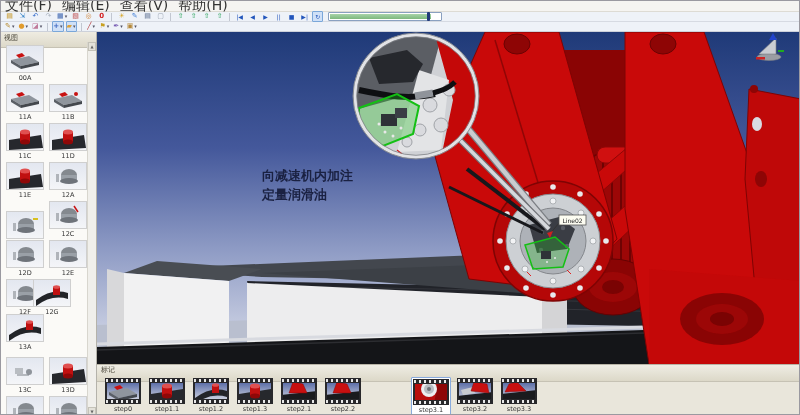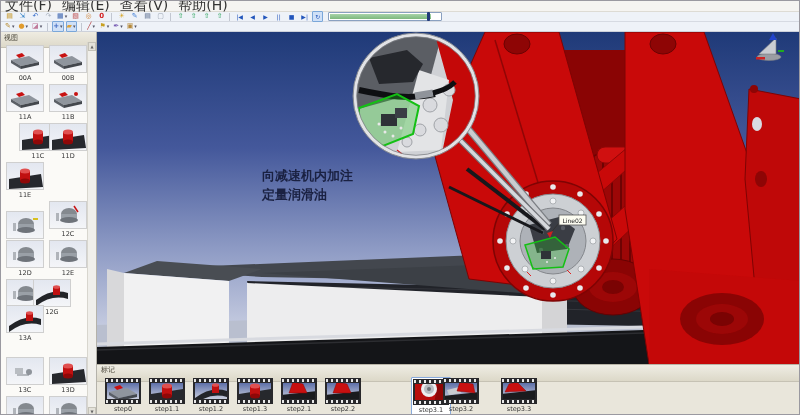--- a/index.html
+++ b/index.html
@@ -205,46 +205,38 @@
     <div class="hdr">视图</div>
     <div class="vgrid">
       <div class="vcell" style="left:5px;top:3px">
           <div class="sthumb">
             <svg width="36" height="26">
               <use href="#sym-conv"></use>
             </svg>
           </div>
           <div class="vlabel">00A</div>
         </div>
-      <div class="vcell" style="left:48px;top:3px">
-          <div class="sthumb">
-            <svg width="36" height="26">
-              <use href="#sym-conv"></use>
-            </svg>
-          </div>
-          <div class="vlabel">00B</div>
-        </div>
       <div class="vcell" style="left:5px;top:42px">
           <div class="sthumb">
             <svg width="36" height="26">
               <use href="#sym-conv"></use>
             </svg>
           </div>
           <div class="vlabel">11A</div>
         </div>
       <div class="vcell" style="left:48px;top:42px">
           <div class="sthumb">
             <svg width="36" height="26">
               <use href="#sym-conv"></use>
               <circle cx="26" cy="9" r="2" fill="#c81212"></circle>
             </svg>
           </div>
           <div class="vlabel">11B</div>
         </div>
-      <div class="vcell" style="left:18px;top:81px">
+      <div class="vcell" style="left:5px;top:81px">
           <div class="sthumb">
             <svg width="36" height="26">
               <use href="#sym-drum"></use>
             </svg>
           </div>
           <div class="vlabel">11C</div>
         </div>
       <div class="vcell" style="left:48px;top:81px">
           <div class="sthumb">
             <svg width="36" height="26">
@@ -254,20 +246,28 @@
           <div class="vlabel">11D</div>
         </div>
       <div class="vcell" style="left:5px;top:120px">
           <div class="sthumb">
             <svg width="36" height="26">
               <use href="#sym-drum"></use>
             </svg>
           </div>
           <div class="vlabel">11E</div>
         </div>
+      <div class="vcell" style="left:48px;top:120px">
+          <div class="sthumb">
+            <svg width="36" height="26">
+              <use href="#sym-dome"></use>
+            </svg>
+          </div>
+          <div class="vlabel">12A</div>
+        </div>
       <div class="vcell" style="left:5px;top:169px">
           <div class="sthumb">
             <svg width="36" height="26">
               <use href="#sym-dome"></use>
               <rect x="26" y="6" width="5" height="2" fill="#d8c020"></rect>
             </svg>
           </div>
           <div class="vlabel">12B</div>
         </div>
       <div class="vcell" style="left:48px;top:159px">
@@ -304,21 +304,21 @@
           <div class="vlabel">12F</div>
         </div>
       <div class="vcell" style="left:32px;top:237px">
           <div class="sthumb">
             <svg width="36" height="26">
               <use href="#sym-curve"></use>
             </svg>
           </div>
           <div class="vlabel">12G</div>
         </div>
-      <div class="vcell" style="left:5px;top:263px">
+      <div class="vcell" style="left:5px;top:272px">
           <div class="sthumb">
             <svg width="36" height="26">
               <use href="#sym-curve"></use>
             </svg>
           </div>
           <div class="vlabel">13A</div>
         </div>
       <div class="vcell" style="left:5px;top:315px">
           <div class="sthumb">
             <svg width="36" height="26">
@@ -590,21 +590,21 @@
       <div class="step sel" style="left:314px">
           <div class="film">
             <div class="pic">
               <svg width="32" height="16" viewBox="2 5 32 16">
                 <use href="#sym-flange"></use>
               </svg>
             </div>
           </div>
           <div class="slabel">step3.1</div>
         </div>
-      <div class="step" style="left:344px">
+      <div class="step" style="left:358px">
           <div class="film">
             <div class="pic">
               <svg width="32" height="16" viewBox="2 5 32 16">
                 <use href="#sym-crane3"></use>
               </svg>
             </div>
           </div>
           <div class="slabel">step3.2</div>
         </div>
       <div class="step" style="left:402px">

